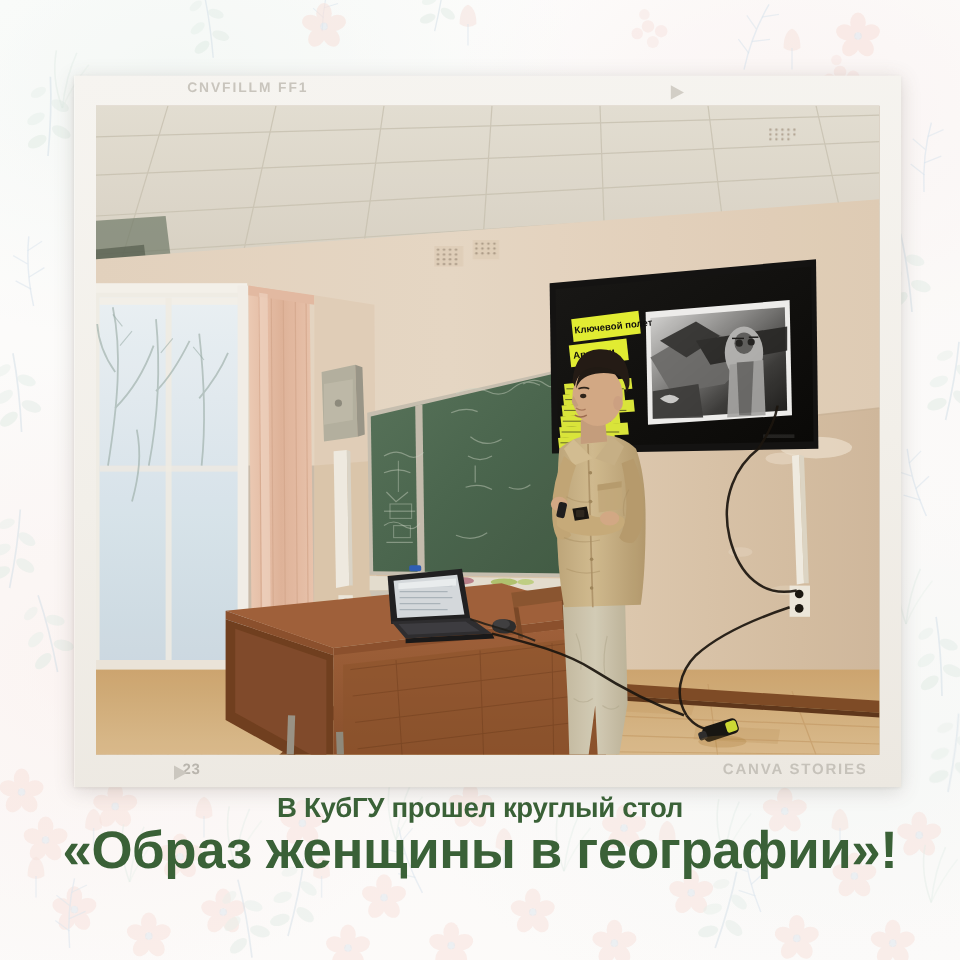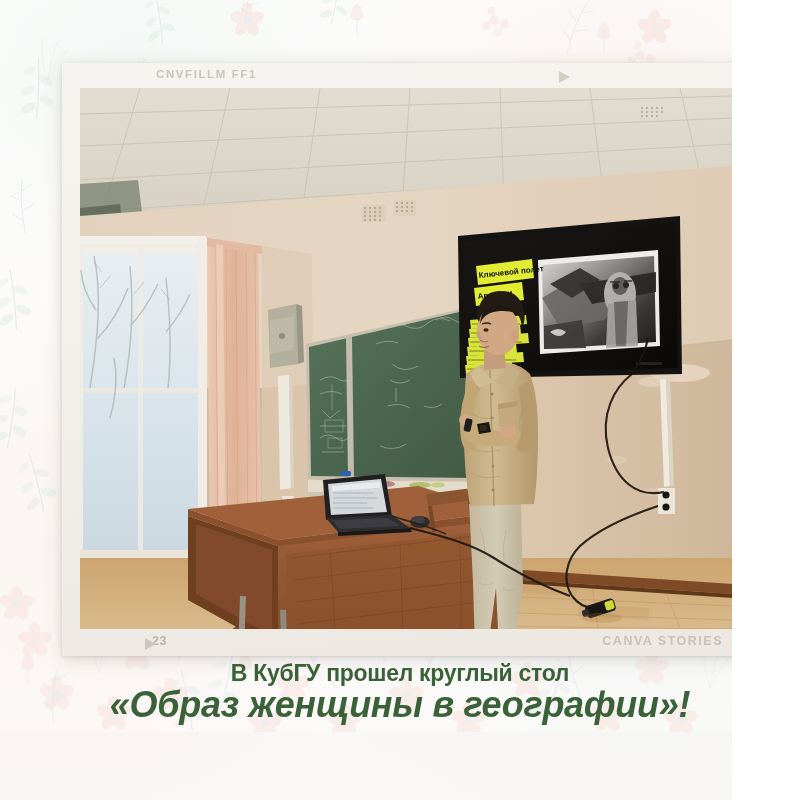--- a/index.html
+++ b/index.html
@@ -6,21 +6,21 @@
 
   html, body {
     width: 800px;
     height: 800px;
     overflow: hidden;
     font-family: "Liberation Sans", sans-serif;
   }
 
   #stage {
     position: relative;
-    width: 732px;
+    width: 800px;
     height: 800px;
     background: #f9a8d4;
     overflow: hidden;
   }
 
   
   .bg-base {
     position: absolute; inset: 0;
     background:
       radial-gradient(ellipse 60% 40% at 18% 8%,  rgba(226,238,232,.55), transparent 70%),
@@ -100,21 +100,21 @@
     line-height: 1.04;
   }
   .caption .line {
     display: block;
     font-weight: 700;
     font-size: 23px;
     letter-spacing: -0.3px;
     color: #3a6137;
     white-space: nowrap;
   }
-  .caption .line.l2 { font-size: 36px; font-style: italic; }
+  .caption .line.l2 { font-size: 44px; }
 </style>
 </head>
 <body>
 
 <div id="stage">
 
   <div class="bg-base"></div>
 
   <svg class="bg-svg" viewBox="0 0 800 800">
     <defs>

